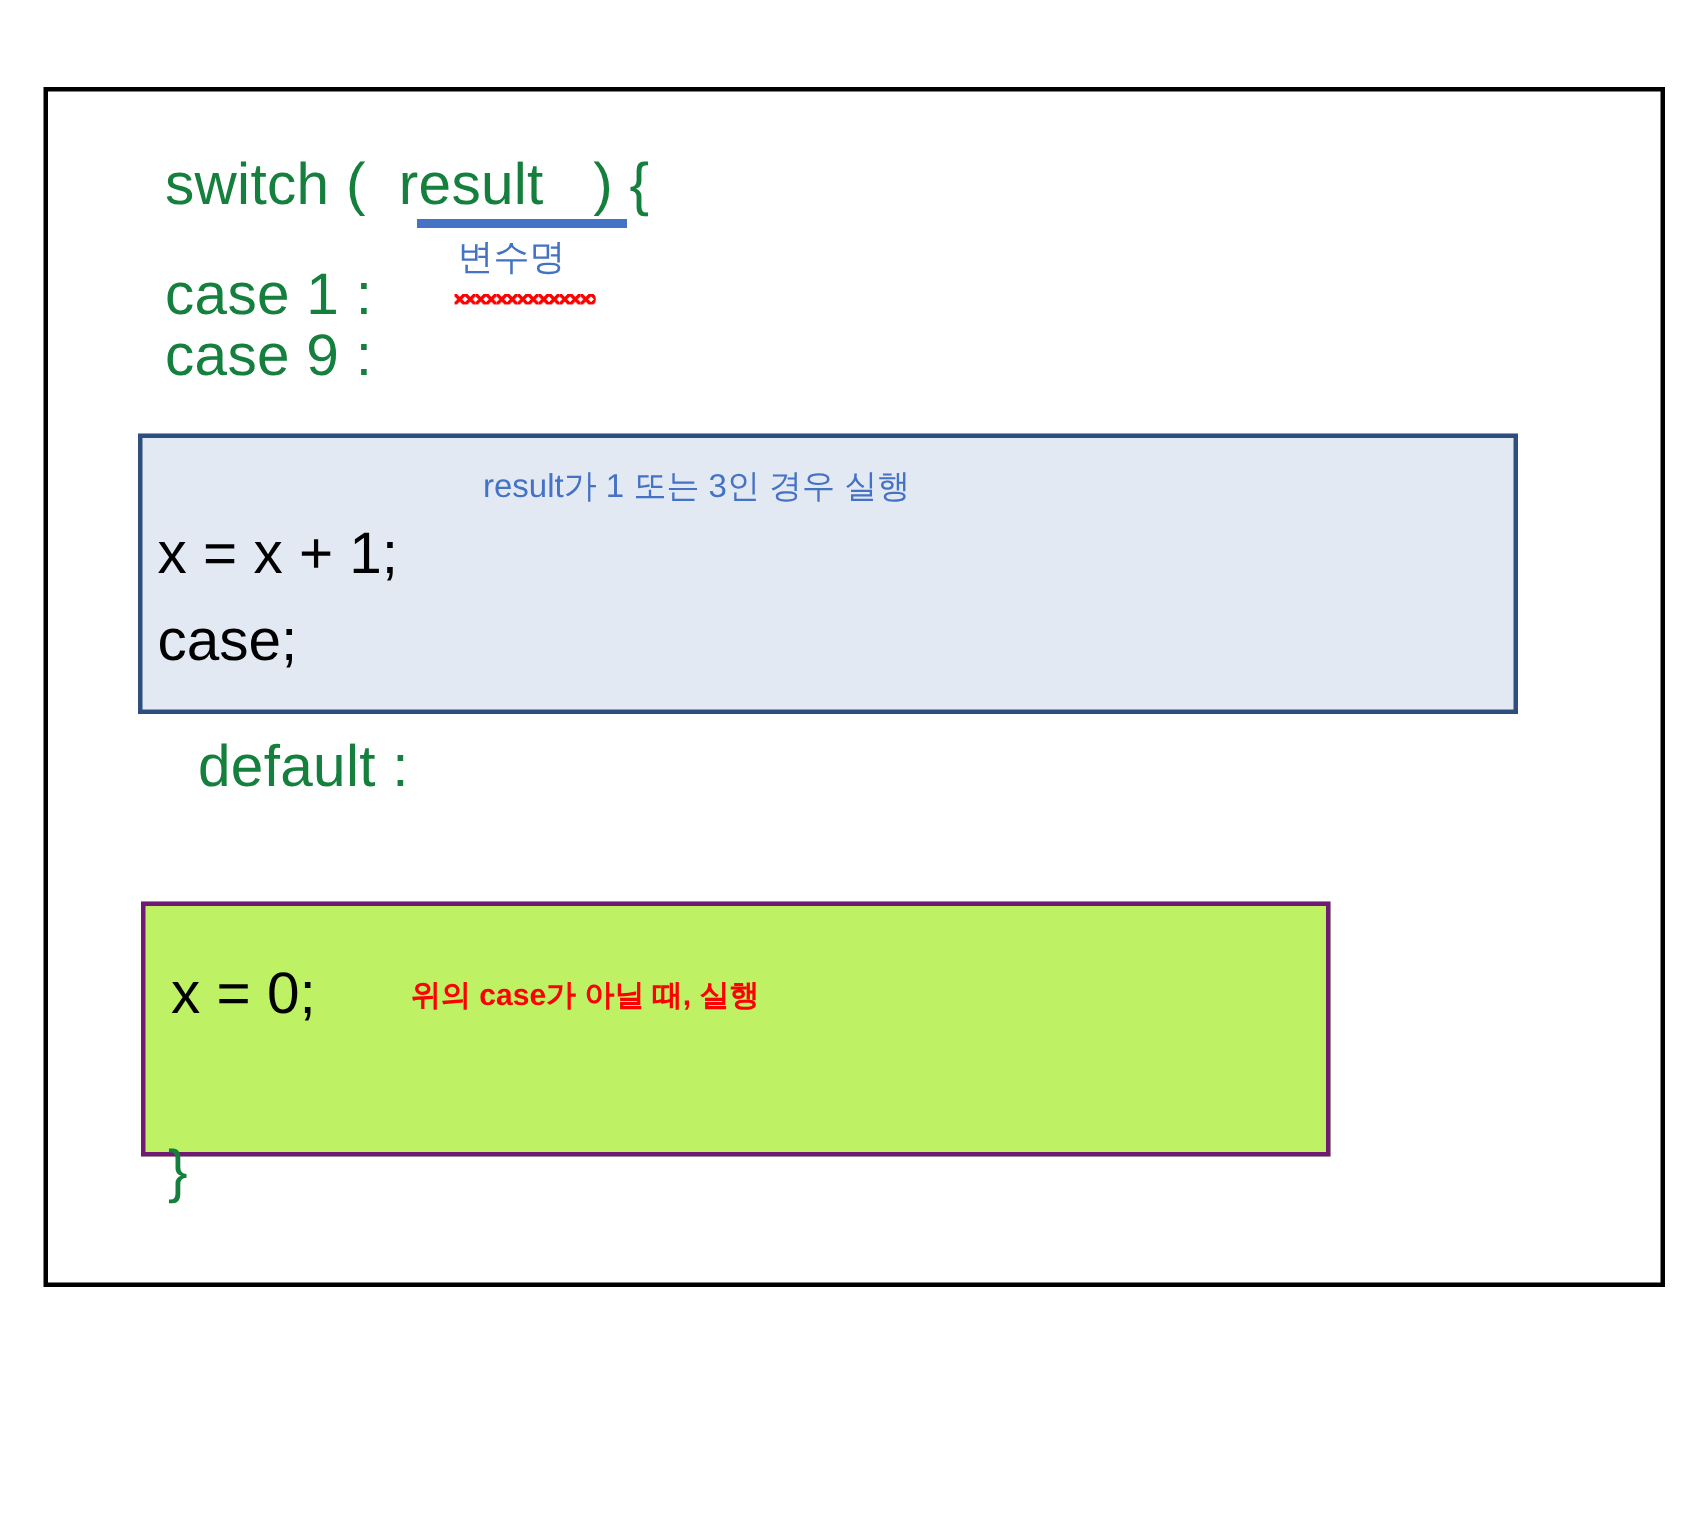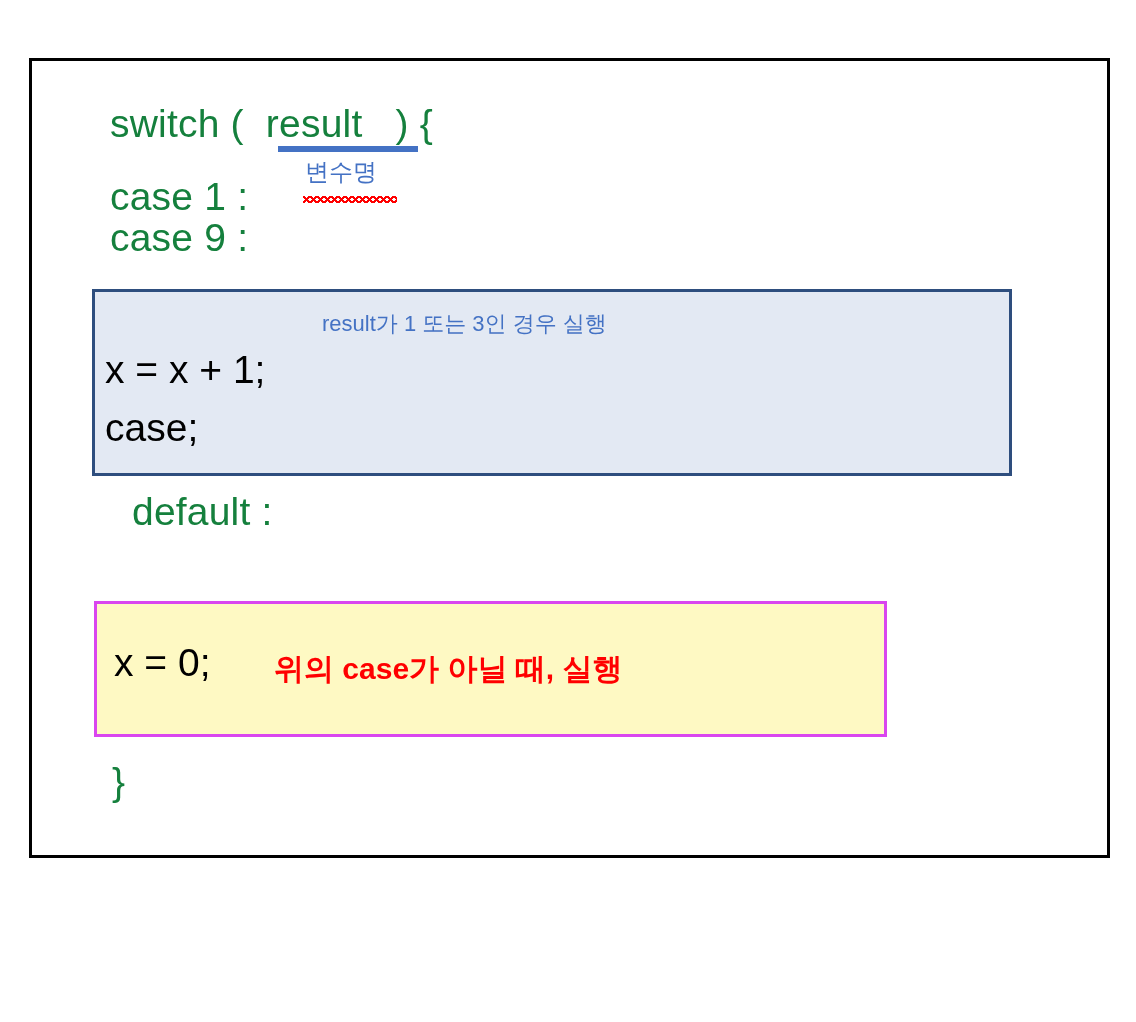--- a/index.html
+++ b/index.html
@@ -110,40 +110,40 @@
   }
   #blue-code-increment { top: 58px; }
   #blue-code-break     { top: 116px; }
 
   
   #red-callout {
     position: absolute;
     left: 94px;
     top: 601px;
     width: 793px;
-    height: 136px;
-    background: #fef9c3;
-    border: 3px solid #d946ef;
+    height: 170px;
+    background: #bef264;
+    border: 3px solid #701a75;
     box-sizing: border-box;
   }
   #red-callout-code {
     position: absolute;
     left: 17px;
     top: 39px;
     font-family: "Liberation Sans", "DejaVu Sans", sans-serif;
     font-size: 39px;
     line-height: 1;
     color: #000000;
     white-space: pre;
   }
   #red-callout-note {
     position: absolute;
     left: 177px;
     top: 50px;
-    font-size: 30px;
+    font-size: 20px;
     font-weight: bold;
     line-height: 1;
     color: #FF0000;
     white-space: nowrap;
   }
 </style>
 </head>
 <body>
 
 <div id="slide-frame"></div>

